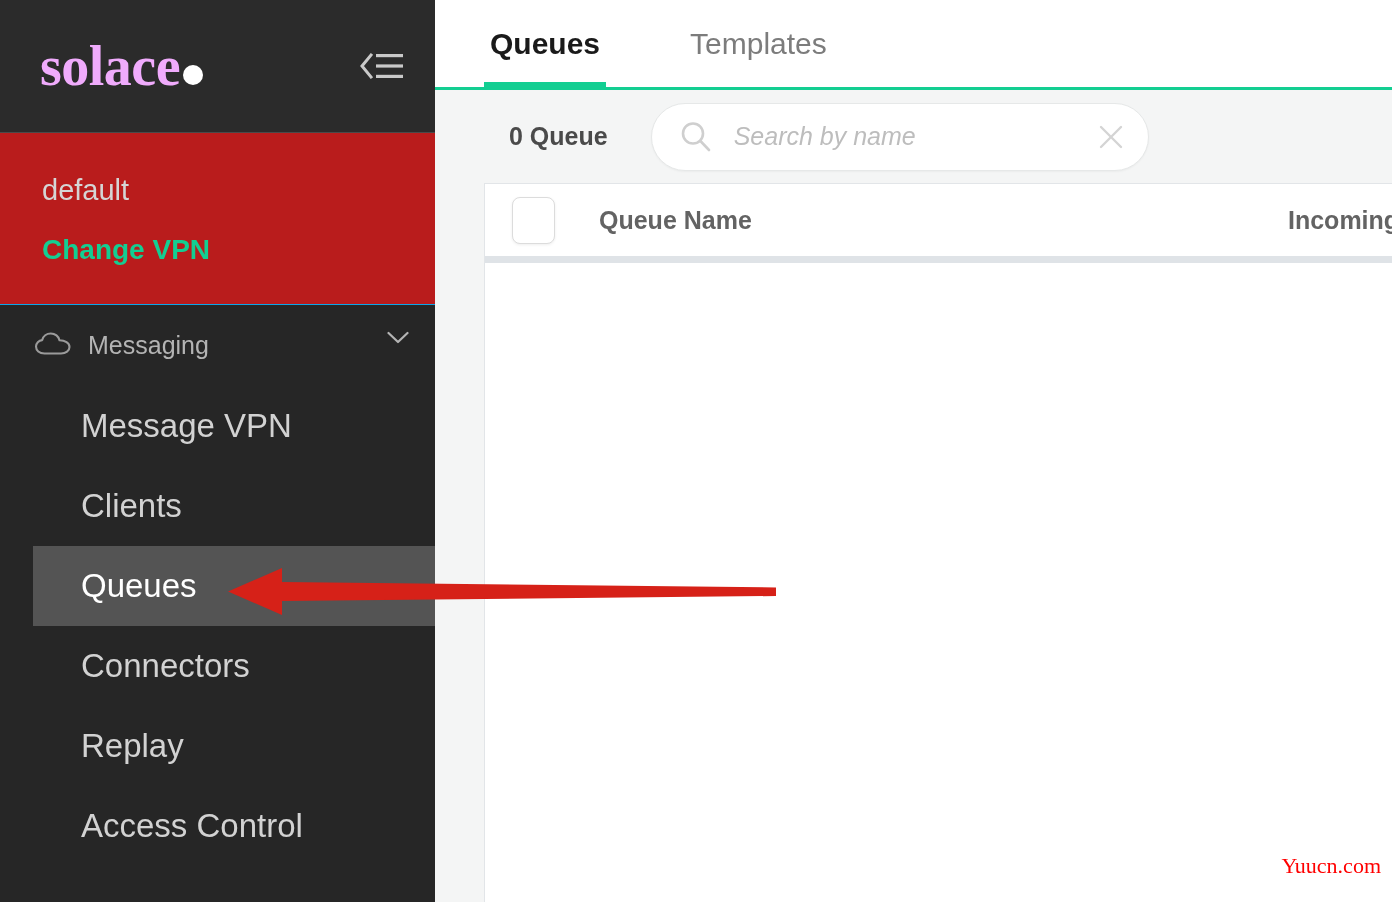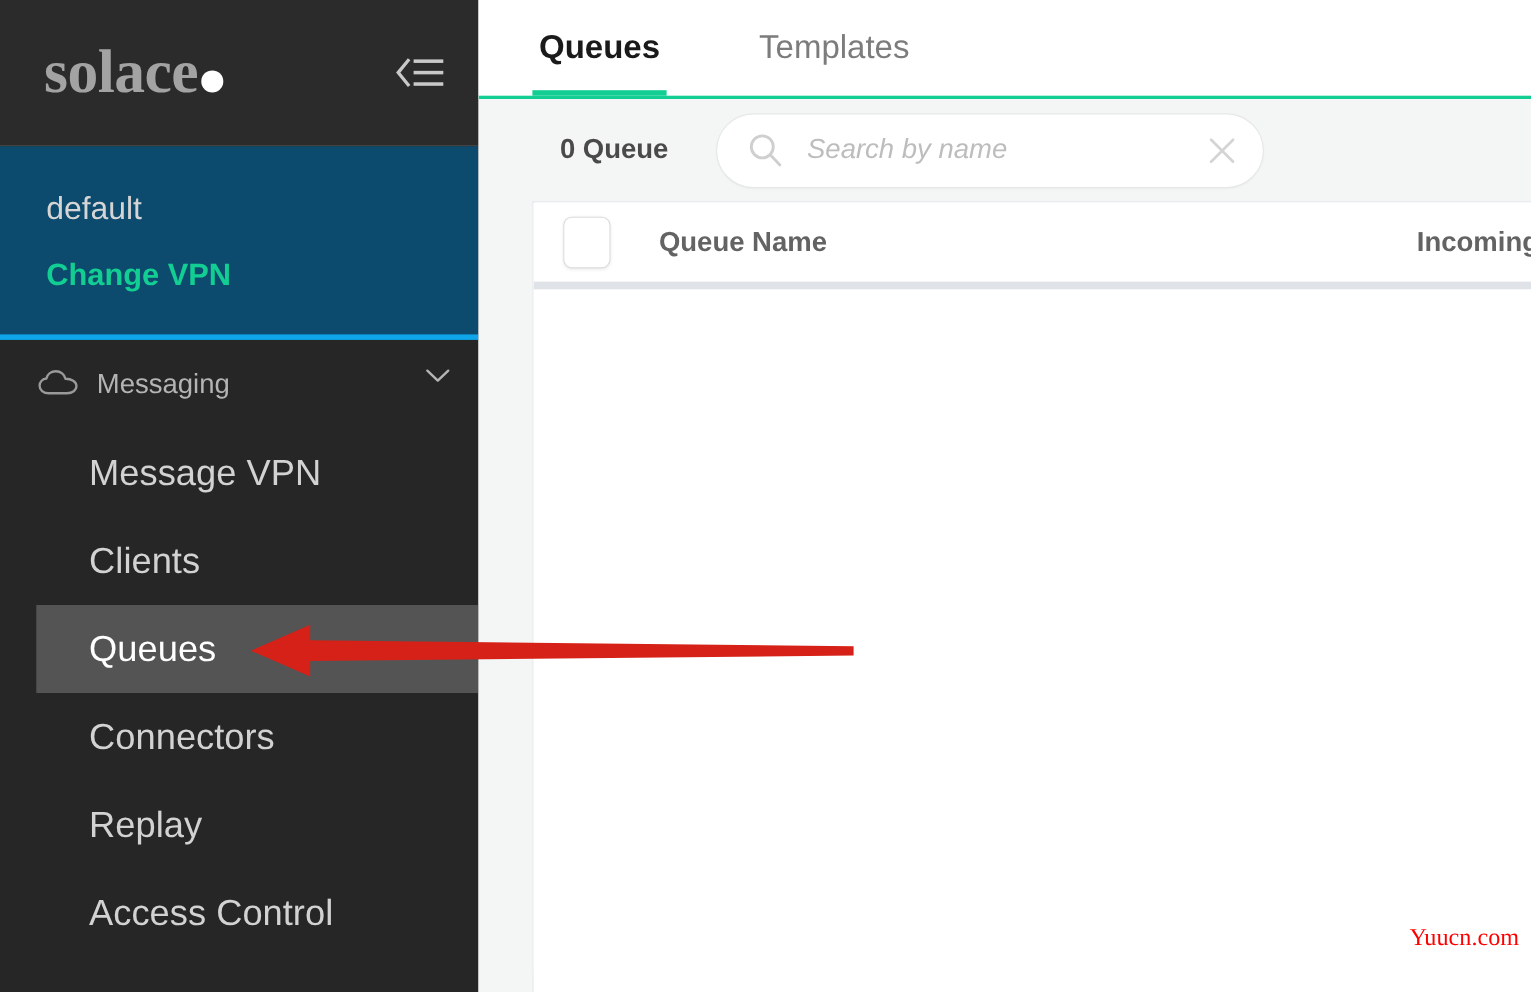--- a/index.html
+++ b/index.html
@@ -23,21 +23,21 @@
     height:133px;
     display:flex; align-items:center;
     padding:0 26px 0 40px;
     border-bottom:1px solid #4a4a4a;
     background:#2b2b2b;
   }
   .logo {
     font-family:"Liberation Serif", serif;
     font-weight:700;
     font-size:56px;
-    color:#a3a3a3;
+    color:#f0abfc;
     letter-spacing:-0.5px;
     line-height:1;
     display:flex;
     align-items:baseline;
   }
   .logo-dot {
     display:inline-block;
     width:20px; height:20px;
     border-radius:50%;
     background:#ffffff;
@@ -46,22 +46,22 @@
   .collapse-btn {
     margin-left:auto;
     width:54px; height:44px;
     display:flex; align-items:center; justify-content:center;
     cursor:pointer;
   }
   .collapse-btn svg { display:block; }
 
   .vpn-block {
     padding:40px 0 38px 42px;
-    border-bottom:5px solid #0ea5e9;
-    background:#0c4a6e;
+    border-bottom:1px solid #0ea5e9;
+    background:#b91c1c;
   }
   .vpn-name {
     font-size:29px;
     color:#d5d5d5;
     font-weight:400;
     line-height:1.2;
     margin-bottom:26px;
   }
   .vpn-change {
     font-size:28px;
@@ -232,21 +232,21 @@
   .arrow-annotation {
     position:absolute;
     left:220px; top:560px;
     width:570px; height:64px;
     pointer-events:none;
   }
 
   
   .watermark {
     position:absolute;
-    right:11px; bottom:37px;
+    right:11px; bottom:23px;
     font-family:"Liberation Serif", serif;
     font-size:22px;
     color:#ff0000;
     white-space:nowrap;
   }
 </style>
 </head>
 <body>
 
 <div id="app">

